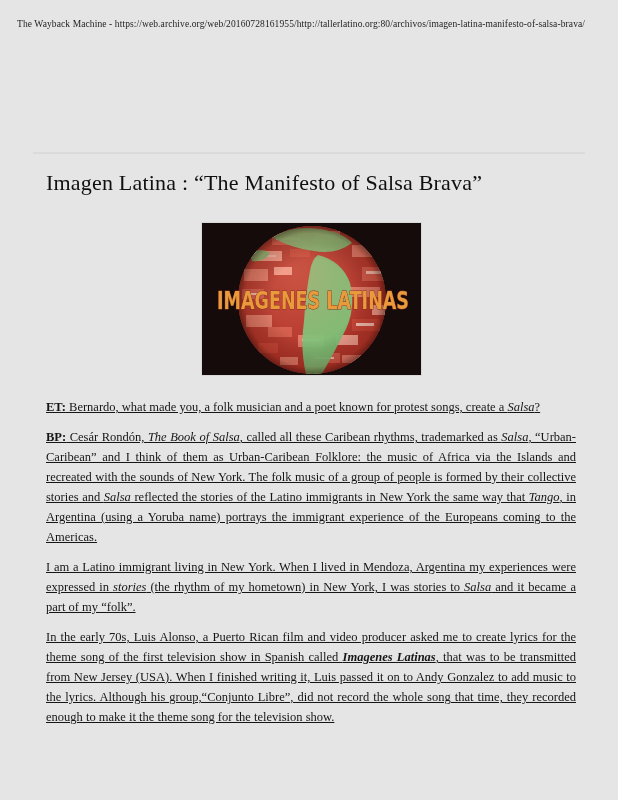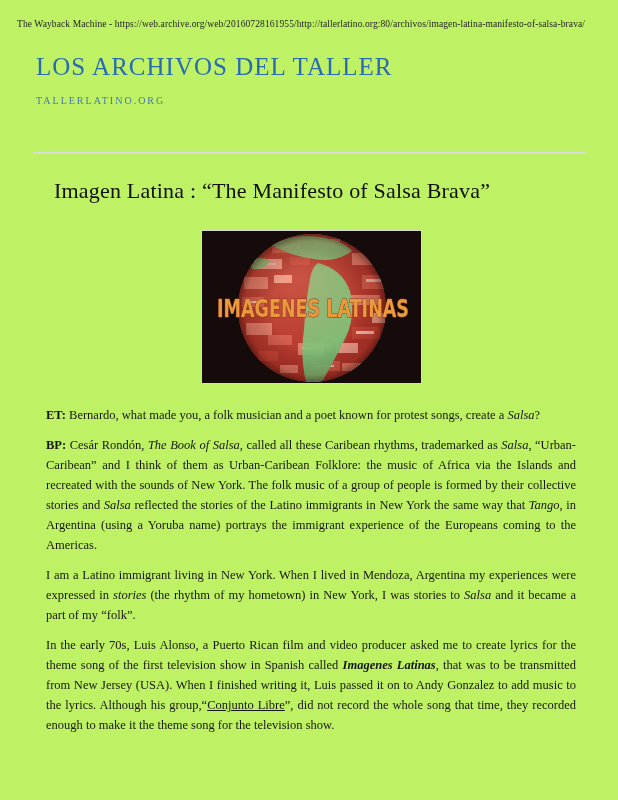--- a/index.html
+++ b/index.html
@@ -1,19 +1,19 @@
 <!DOCTYPE html>
 <html><head>
 <meta charset="utf-8">
 <style>
   html,body{margin:0;padding:0;background:#ffffff;}
   .page{
     position:relative;
     width:618px;height:800px;
-    background:#bef264;
+    background:#e5e5e5;
     font-family:"Liberation Serif", serif;
     overflow:hidden;
   }
   .wayback{
     position:absolute;top:19px;left:17px;right:10px;
     font-size:9.5px;color:#222222;letter-spacing:0.1px;
     white-space:nowrap;
   }
   .site-header{position:absolute;top:53px;left:36px;}
   .site-title{
@@ -22,47 +22,43 @@
   }
   .site-sub{
     margin-top:14px;font-size:10px;color:#4578b4;letter-spacing:2px;
   }
   .divider{
     position:absolute;top:152px;left:33px;right:33px;height:0;
     border-top:2px solid #dadada;
   }
   .article{position:absolute;top:169px;left:46px;width:530px;}
   .article-title{
-    margin:8px;font-size:22px;font-weight:normal;color:#101010;
+    margin:0;font-size:22px;font-weight:normal;color:#101010;
     letter-spacing:0.2px;line-height:27px;
   }
   .figure{
     margin:26px auto 0;width:219px;height:152px;
     border:1px solid #d8d8d8;line-height:0;
   }
   .body-text p{
     margin:10px 0 0;font-size:12.5px;line-height:20px;
-    text-align:justify;color:#161616;
+    text-align:justify;color:#161616;text-decoration:underline;
   }
   .body-text p.first{margin-top:21px;}
   .body-text span[data-seg-b]{font-weight:bold;}
   .body-text span[data-seg-i]{font-style:italic;}
   .body-text span[data-seg-u]{text-decoration:underline;cursor:pointer;}
 </style>
 </head>
 <body>
 
 <div class="page">
 
   <div class="wayback">The Wayback Machine - https://web.archive.org/web/20160728161955/http://tallerlatino.org:80/archivos/imagen-latina-manifesto-of-salsa-brava/</div>
 
-  <div class="site-header">
-    <h1 class="site-title">LOS ARCHIVOS DEL TALLER</h1>
-    <div class="site-sub">TALLERLATINO.ORG</div>
-  </div>
 
   <div class="divider"></div>
 
   <div class="article">
     <h2 class="article-title">Imagen Latina : “The Manifesto of Salsa Brava”</h2>
 
     <div class="figure">
       <svg width="219" height="152" viewBox="0 0 219 152">
         <defs>
           <clipPath id="globeClip">

